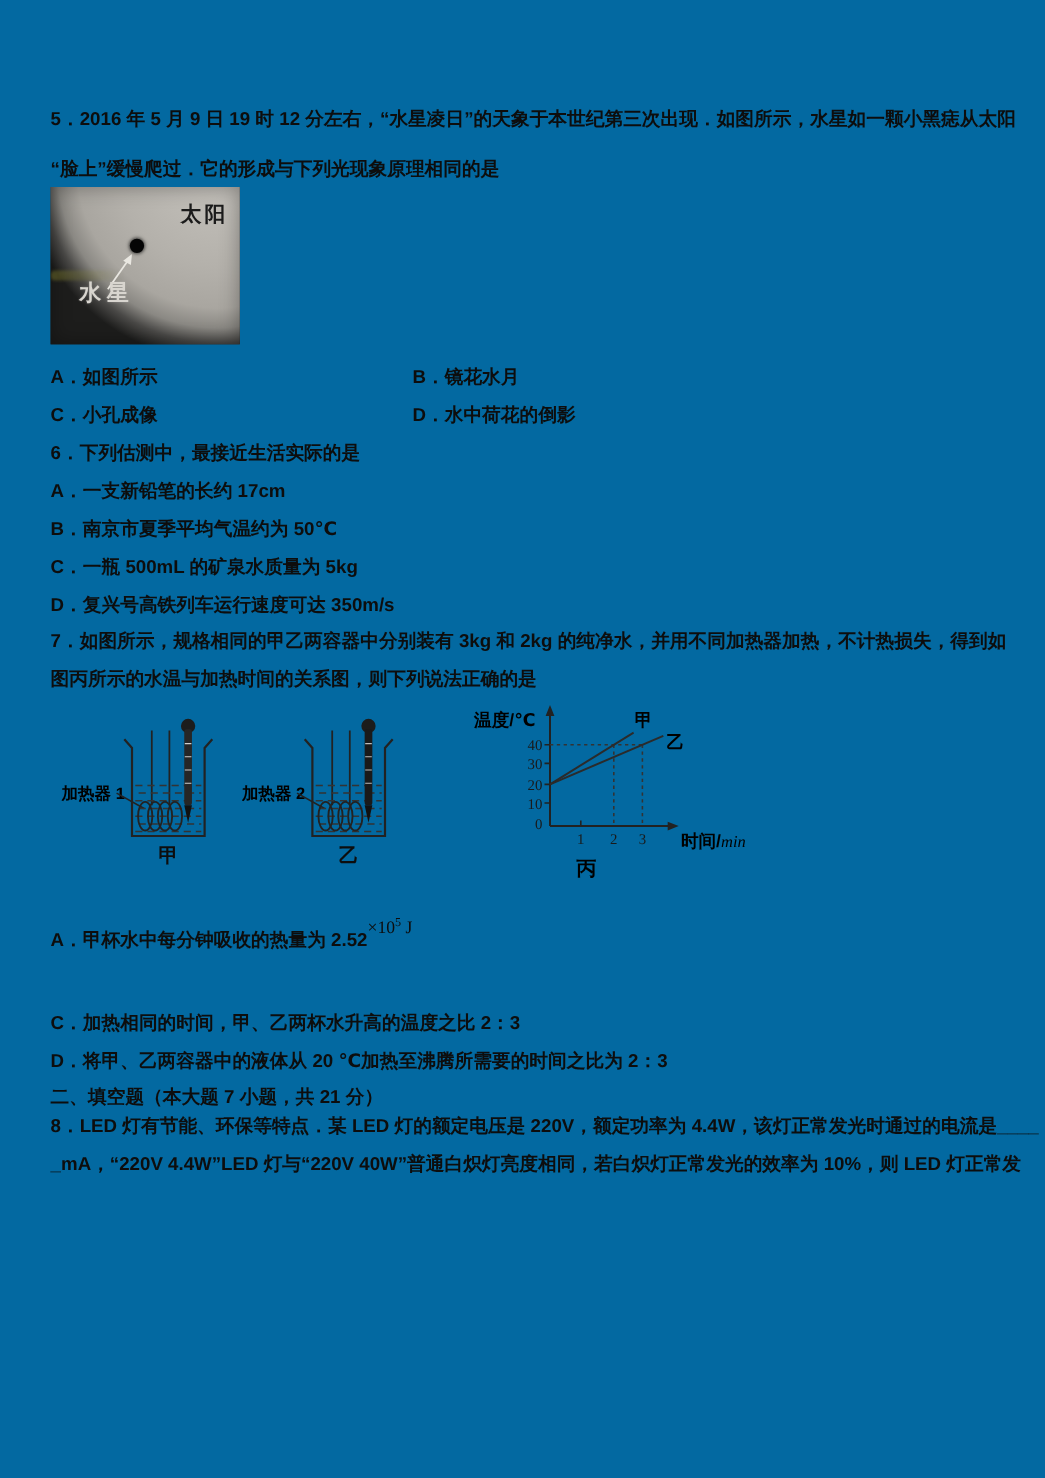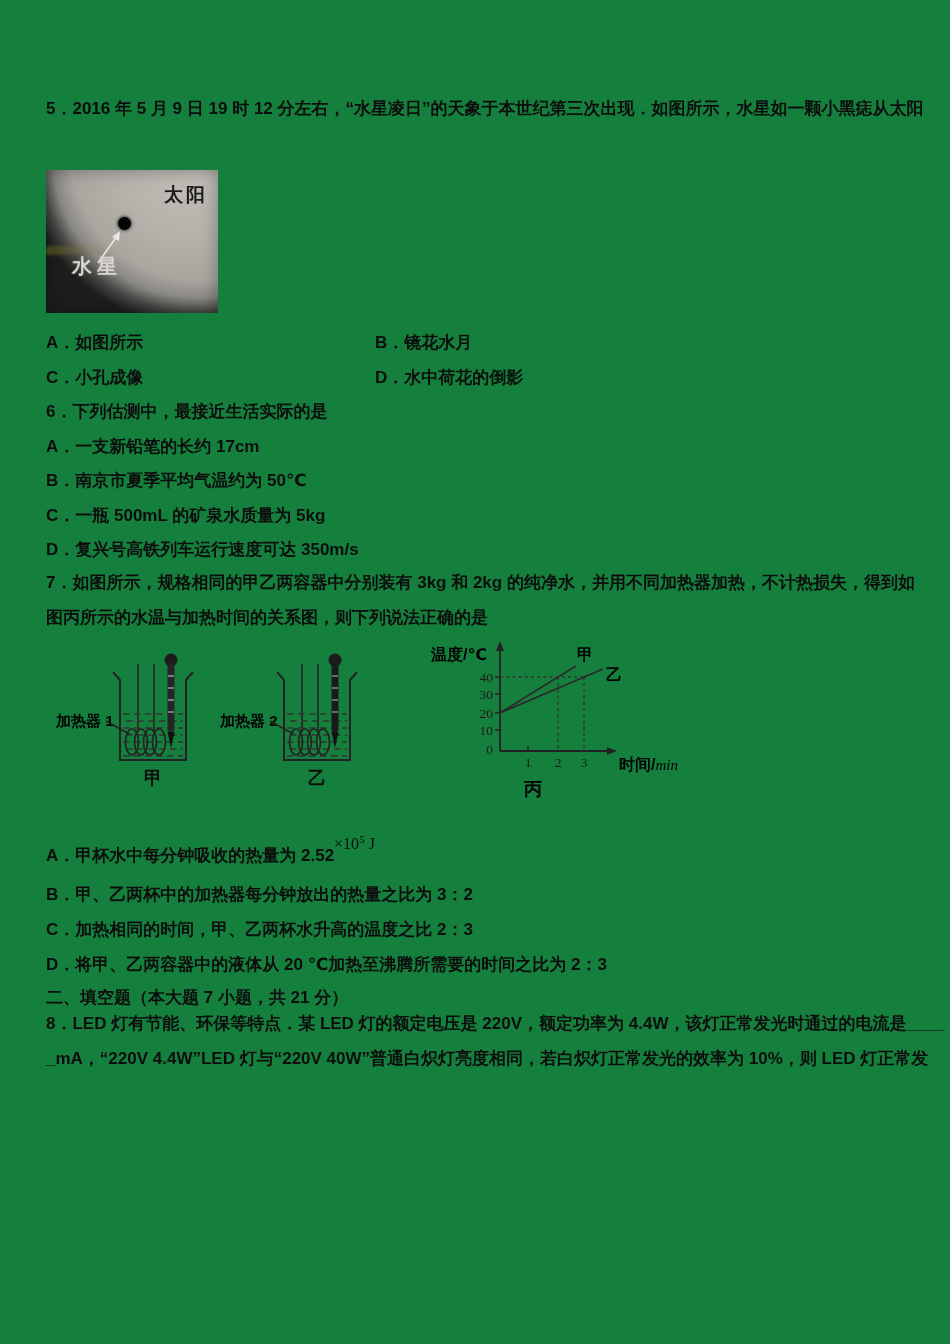--- a/index.html
+++ b/index.html
@@ -1,18 +1,18 @@
 <!DOCTYPE html>
 <html><head>
 <meta charset="utf-8">
 <style>
   html,body{margin:0;padding:0;background:#e8e8e8;}
   .page{
     position:relative;width:950px;height:1344px;margin:0 auto;
-    background:#15803d;overflow:hidden;
+    background:#0369a1;overflow:hidden;
     font-family:"Liberation Sans","DejaVu Sans",sans-serif;color:#0d0d0d;
   }
   .t{position:absolute;white-space:nowrap;font-weight:700;font-size:17px;line-height:22px;color:#0d0d0d;}
   
   .photo{
     position:absolute;left:46px;top:170px;width:172px;height:143px;overflow:hidden;
     background:
       radial-gradient(circle 195px at 152px -18px,
         #c6c3bd 0px,#b4b1ab 90px,#a9a6a0 128px,#8a8883 146px,#4a4947 160px,#1d1d1c 175px),
       #171717;
@@ -38,20 +38,21 @@
   
   .rvar{font-family:"Liberation Serif","DejaVu Serif",serif;font-style:italic;font-weight:700;}
   .rsub{font-family:"Liberation Serif","DejaVu Serif",serif;font-style:normal;font-size:11px;font-weight:700;}
 </style>
 </head>
 <body>
 
 <div class="page">
 
   <div class="t" style="left:46px;top:98px">5．2016 年 5 月 9 日 19 时 12 分左右，“水星凌日”的天象于本世纪第三次出现．如图所示，水星如一颗小黑痣从太阳</div>
+  <div class="t" style="left:46px;top:143px">“脸上”缓慢爬过．它的形成与下列光现象原理相同的是</div>
 
   <div class="photo">
     <div class="smudge"></div>
     <span class="sun-label">太阳</span>
     <svg width="172" height="143" viewBox="0 0 172 143">
       <line x1="52" y1="93" x2="71" y2="66" stroke="#e9e7e1" stroke-width="1.6"></line>
       <polygon points="74,61 66,67 73,71" fill="#e9e7e1"></polygon>
     </svg>
     <span class="mercury-dot"></span>
     <span class="mercury-label">水星</span>
@@ -179,21 +180,20 @@
     <line x1="75" y1="77" x2="178" y2="33" stroke="#2b2b2b" stroke-width="1.8"></line>
 
     <text x="152" y="24" font-size="16" class="svg-cjk">甲</text>
     <text x="181" y="44" font-size="16" class="svg-cjk">乙</text>
     <text x="6" y="24" font-size="16" class="svg-cjk">温度/℃</text>
     <text x="194" y="134" font-size="16"><tspan class="svg-cjk">时间/</tspan><tspan font-style="italic" class="svg-num" font-size="15">min</tspan></text>
     <text x="99" y="159" font-size="18" class="svg-cjk">丙</text>
   </svg>
 
   <div class="t" style="left:46px;top:840px"><span>A．甲杯水中每分钟吸收的热量为 2.52</span><span class="pow"><span>×10</span><sup>5</sup><span> J</span></span></div>
-  <div class="t" style="left:46px;top:884px">B．甲、乙两杯中的加热器每分钟放出的热量之比为 3：2</div>
   <div class="t" style="left:46px;top:919px">C．加热相同的时间，甲、乙两杯水升高的温度之比 2：3</div>
   <div class="t" style="left:46px;top:954px">D．将甲、乙两容器中的液体从 20 ℃加热至沸腾所需要的时间之比为 2：3</div>
 
   <div class="t" style="left:46px;top:987px">二、填空题（本大题 7 小题，共 21 分）</div>
 
   <div class="t" style="left:46px;top:1013px">8．LED 灯有节能、环保等特点．某 LED 灯的额定电压是 220V，额定功率为 4.4W，该灯正常发光时通过的电流是____</div>
   <div class="t" style="left:46px;top:1048px">_mA，“220V 4.4W”LED 灯与“220V 40W”普通白炽灯亮度相同，若白炽灯正常发光的效率为 10%，则 LED 灯正常发</div>
 
 
 </div>

